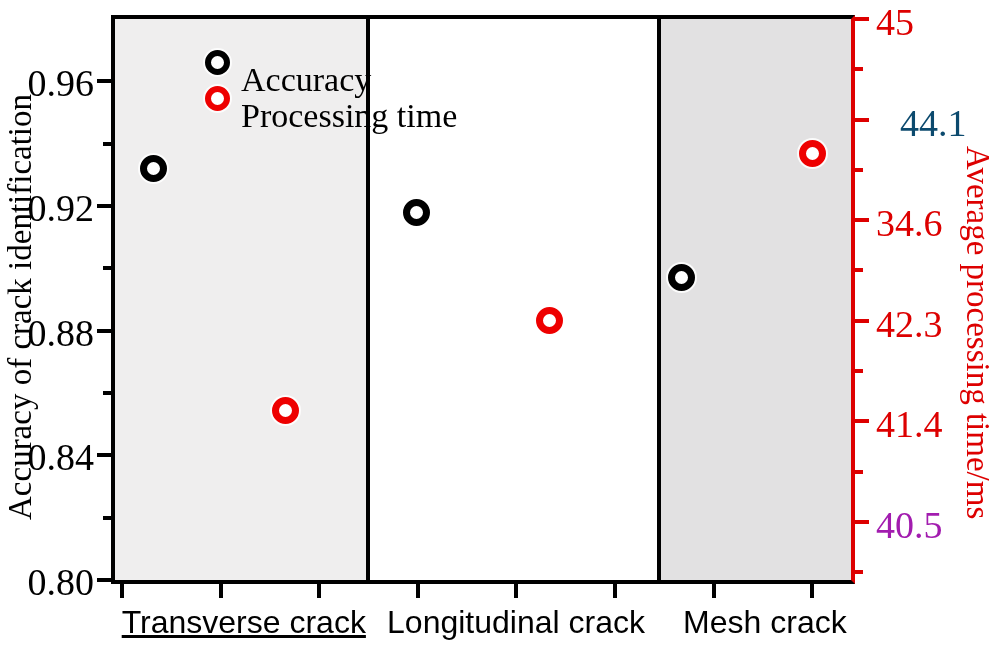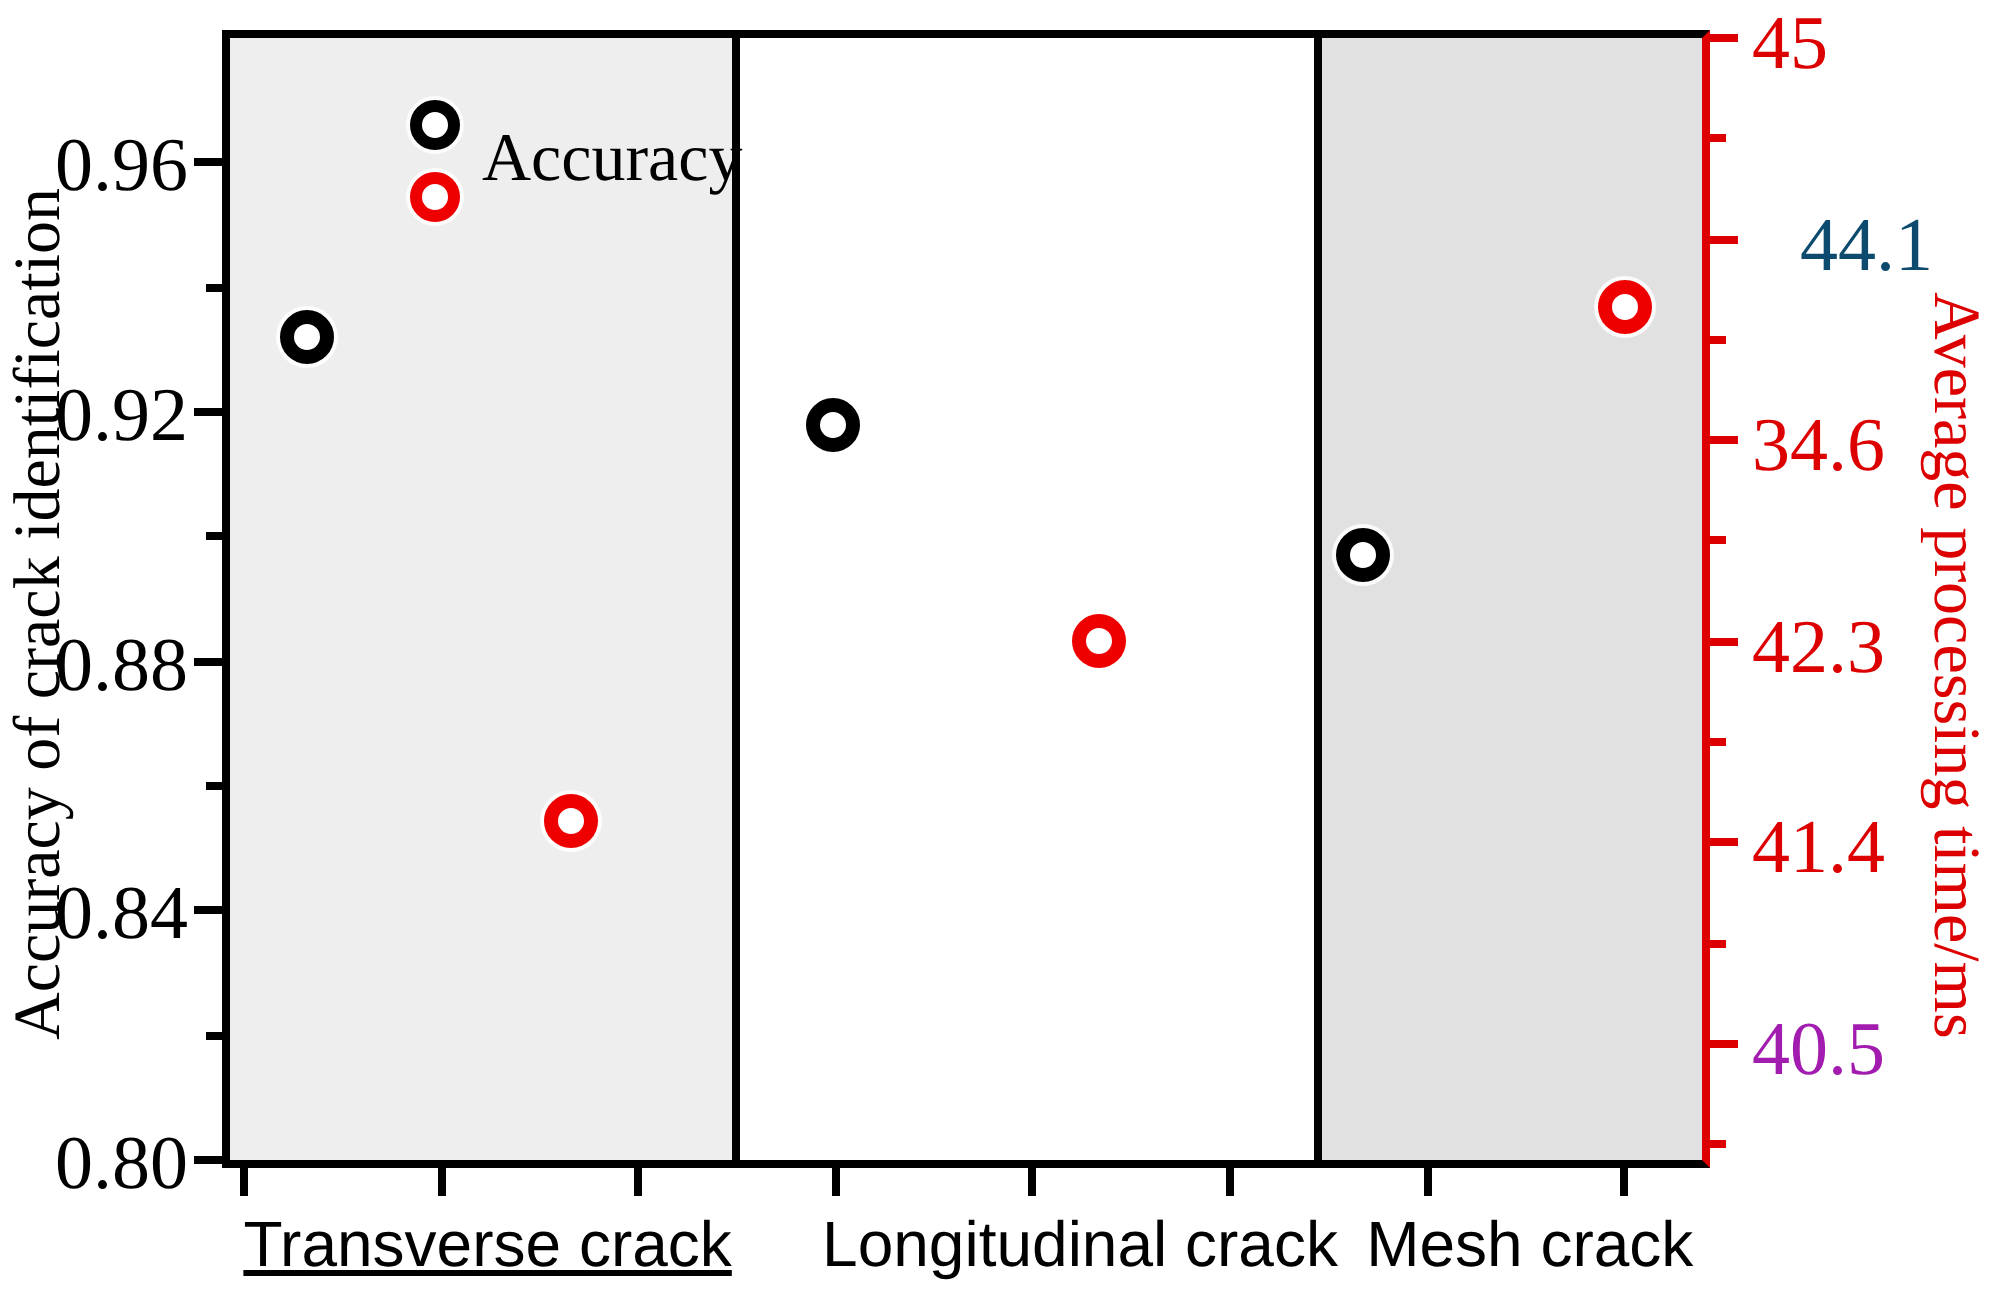--- a/index.html
+++ b/index.html
@@ -124,22 +124,23 @@
       <div class="pt" title="Mesh crack: 43.8" style="left: 684.228px; top: 120.604px; border-color: rgb(238, 0, 0);"></div>
     </div>
 
   <div id="legend">
     <div class="legend-row">
       <span class="legend-marker" id="legend-marker-0" style="border-color: rgb(0, 0, 0);"></span>
       <span class="legend-label">Accuracy</span>
     </div>
     <div class="legend-row">
       <span class="legend-marker" id="legend-marker-1" style="border-color: rgb(238, 0, 0);"></span>
+      <span class="legend-label">Processing time</span>
     </div>
   </div>
 
   <div id="cat-layer">
       <div class="cat-label" style="left: 243.8px; text-decoration: underline;">Transverse crack</div>
-      <div class="cat-label" style="left: 540px;">Longitudinal crack</div>
+      <div class="cat-label" style="left: 516px;">Longitudinal crack</div>
       <div class="cat-label" style="left: 764.888px;">Mesh crack</div>
     </div>
 
 </div>
 
 </body></html>

